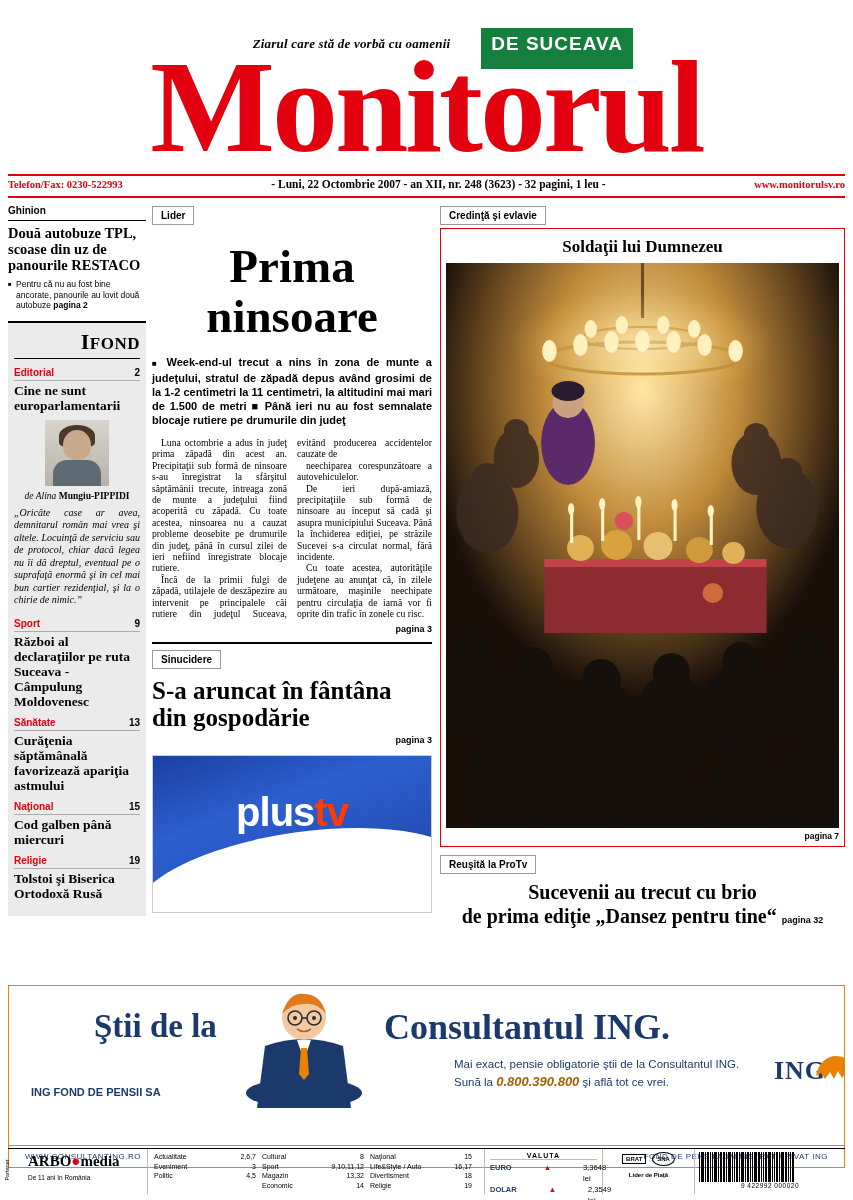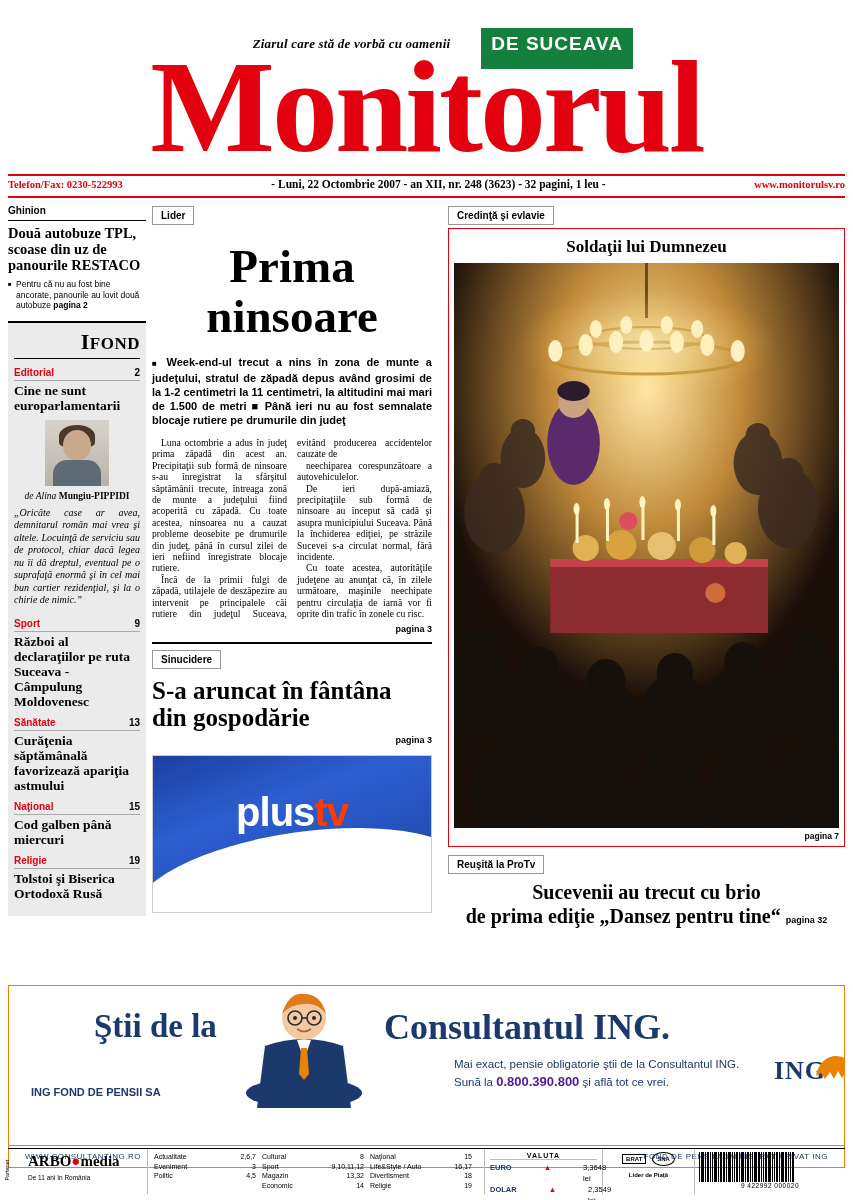--- a/index.html
+++ b/index.html
@@ -59,21 +59,21 @@
   }
 
   
   .content {
     position: absolute; top: 205px; left: 8px;
     width: 837px; height: 770px;
     display: flex;
   }
   .col-left { width: 138px; flex: none; position: relative; }
   .col-mid  { width: 280px; flex: none; position: relative; margin-left: 6px; }
-  .col-right{ flex: 1; position: relative; margin-left: 16px; }
+  .col-right{ flex: 1; position: relative; margin-left: 8px; }
   .sec-label-box {
     border: 1px solid #999;
     font-family: "Liberation Sans", sans-serif;
     font-weight: bold; font-size: 10px;
     padding: 3px 8px;
     display: inline-block;
     background: #fff;
   }
 
   
@@ -272,21 +272,21 @@
   .ing-line1 {
     position: absolute; left: 445px; top: 72px;
     font-family: "Liberation Sans", sans-serif;
     font-size: 11.5px; color: #1b3a6b;
   }
   .ing-line2 {
     position: absolute; left: 445px; top: 88px;
     font-family: "Liberation Sans", sans-serif;
     font-size: 11.5px; color: #1b3a6b;
   }
-  .ing-line2 b { color: #4c1d95; font-size: 13px; }
+  .ing-line2 b { color: #a16207; font-size: 13px; font-style: italic; }
   .ing-logo {
     position: absolute; right: 18px; top: 70px;
     font-family: "Liberation Serif", serif;
     font-weight: bold; font-size: 26px; color: #1b3a6b;
     letter-spacing: 1px;
   }
   .ing-lion {
     position: absolute; right: -12px; top: 62px;
     width: 44px; height: 40px;
   }

